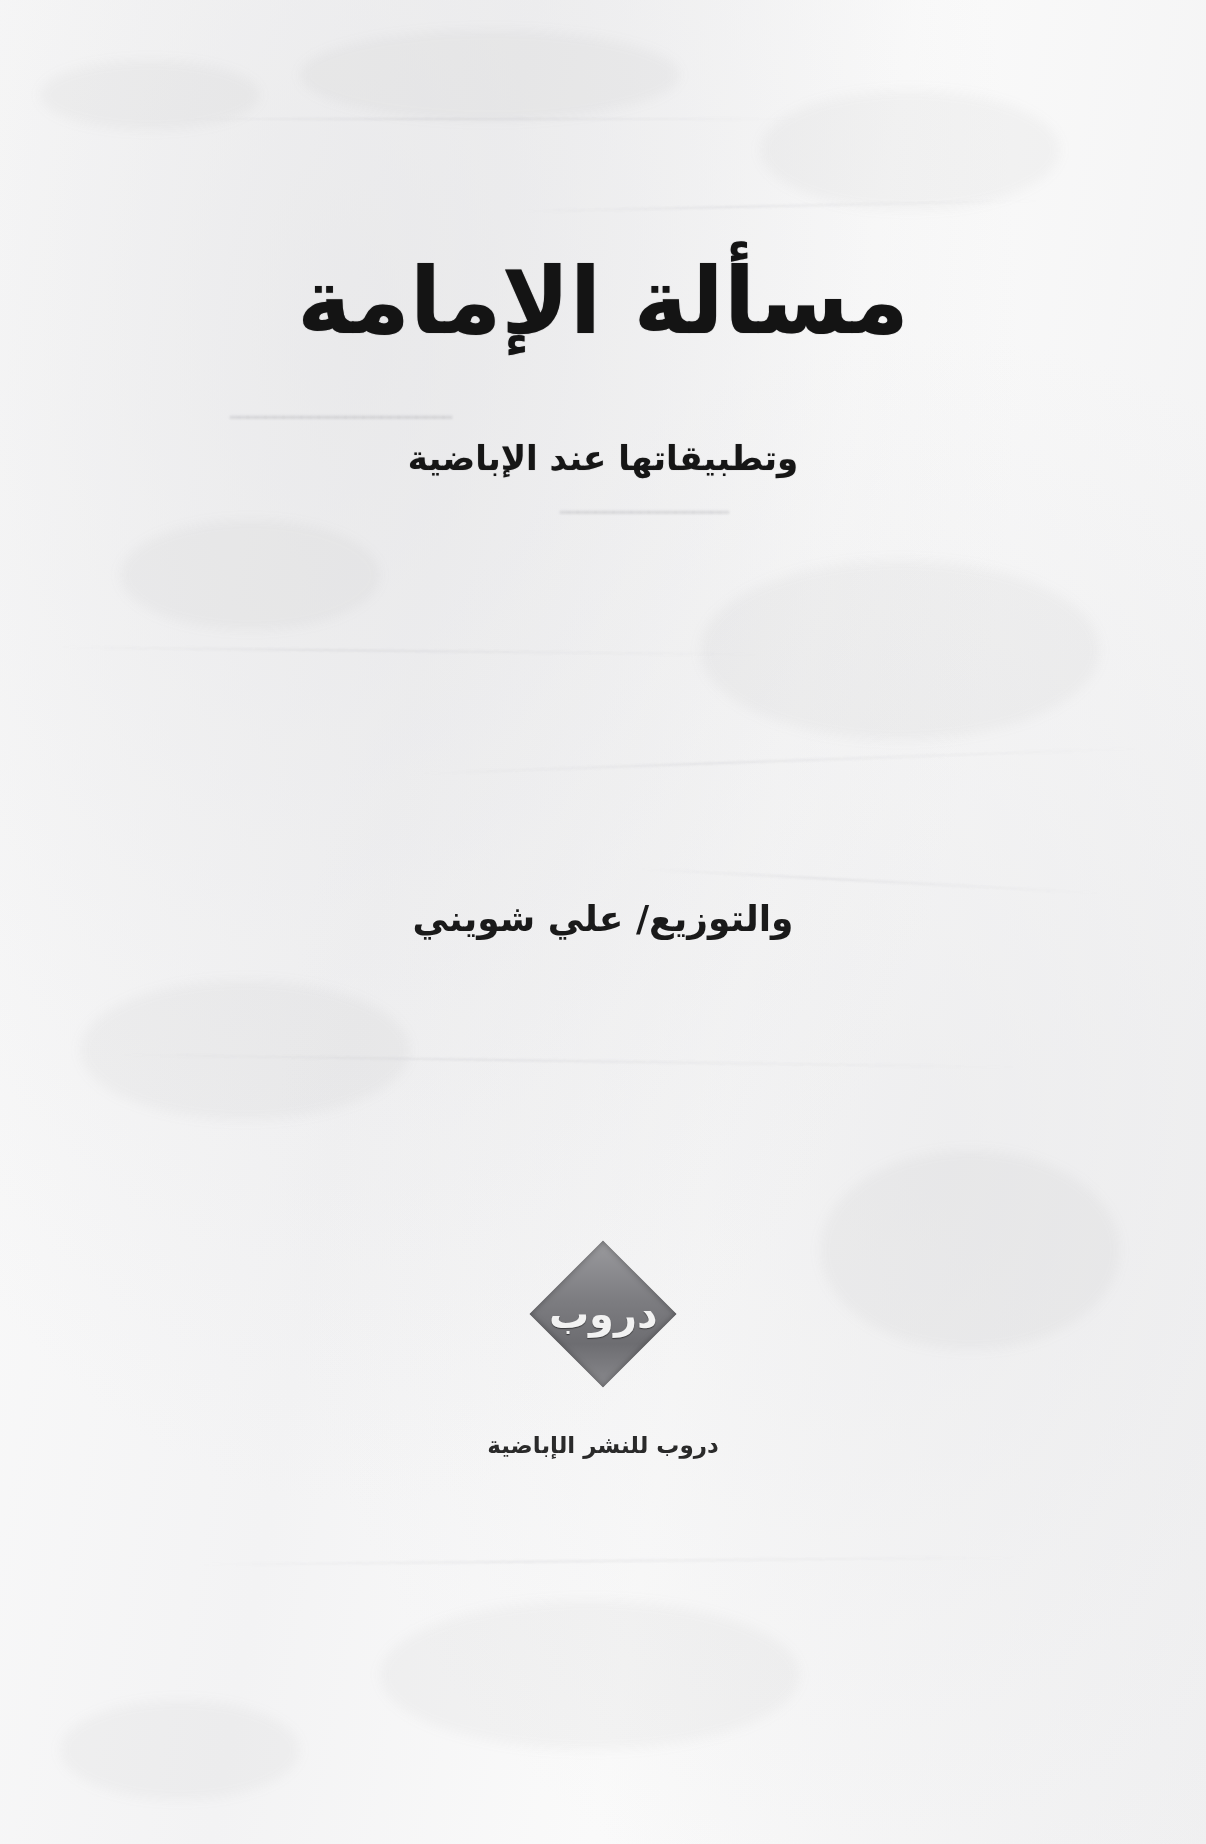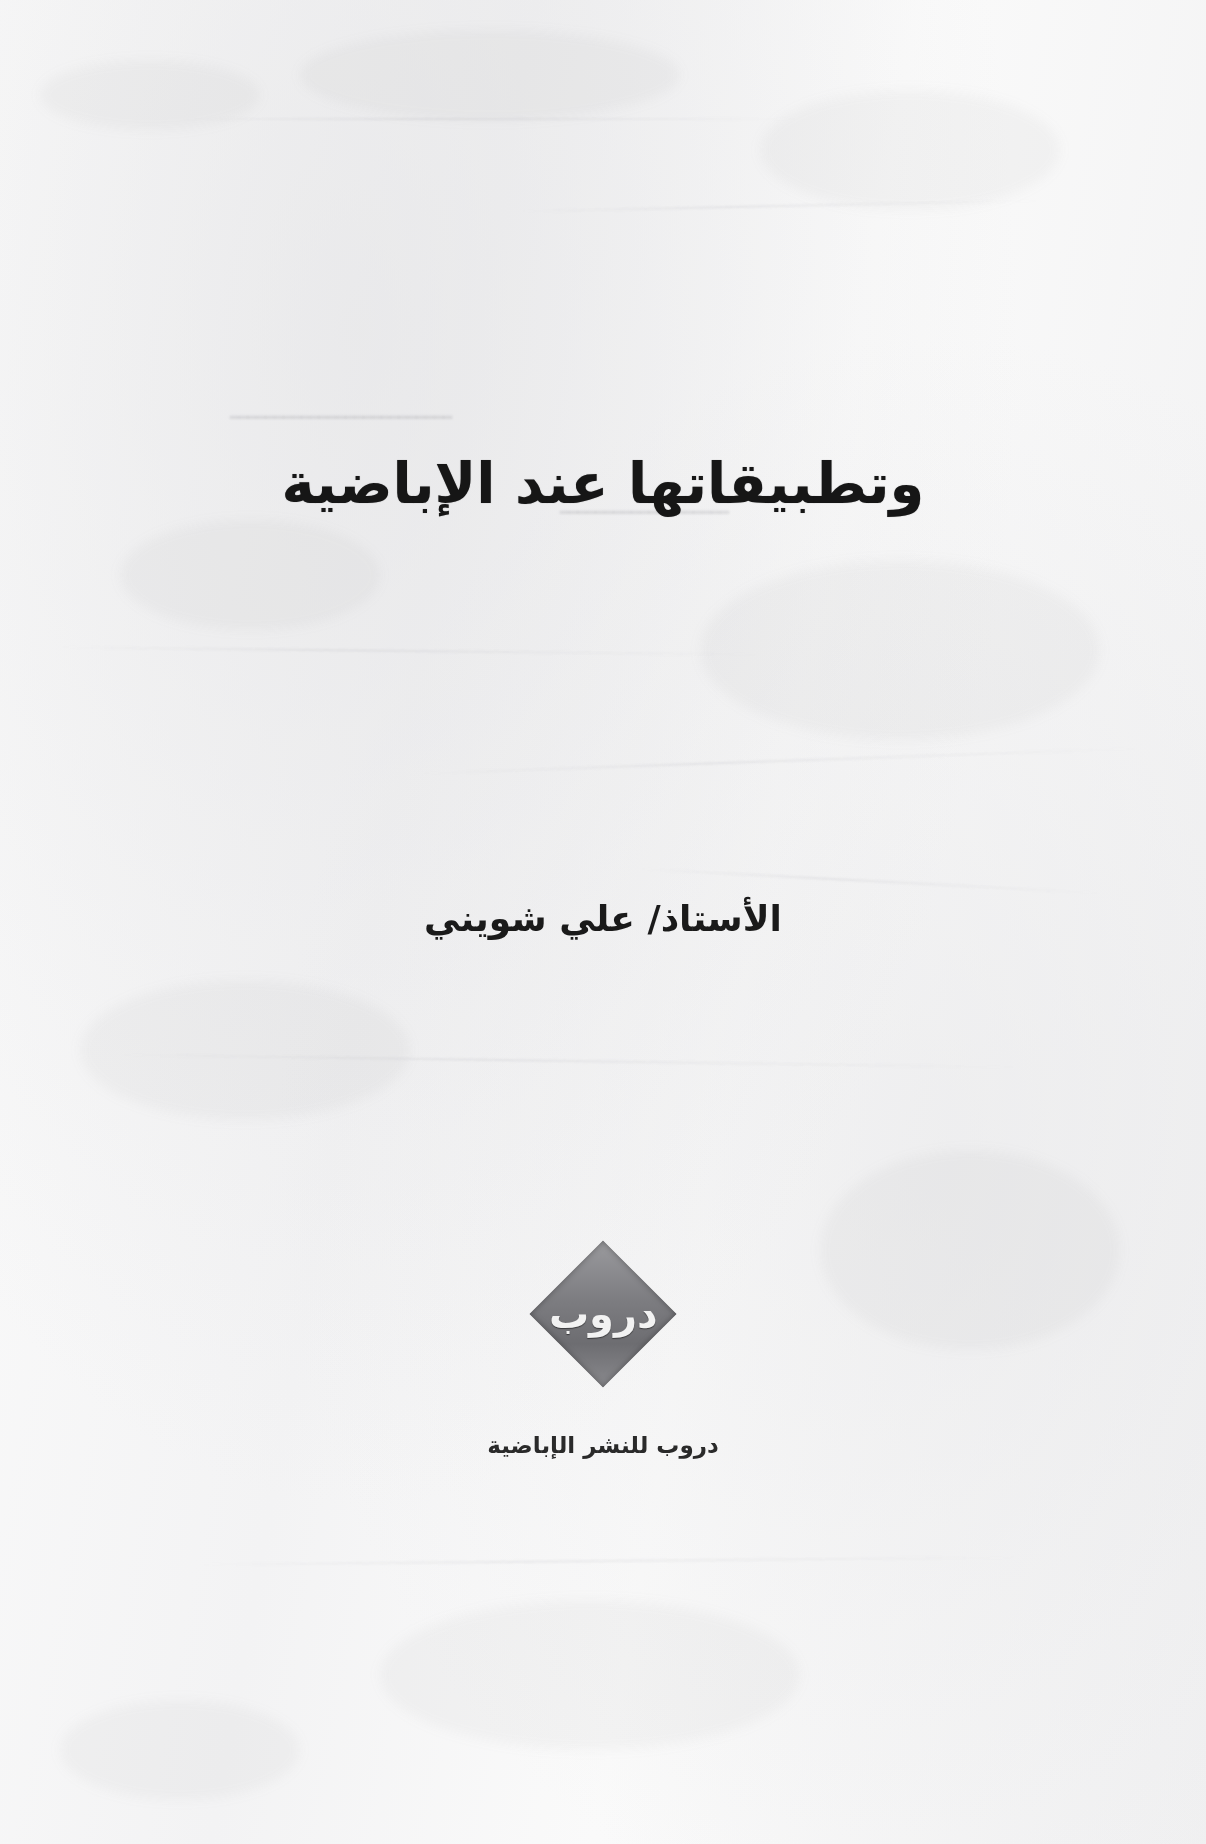--- a/index.html
+++ b/index.html
@@ -60,24 +60,24 @@
     right: 0;
     font-size: 92px;
     font-weight: bold;
     color: #141414;
     letter-spacing: 0px;
     line-height: 1.18;
     text-shadow: 0 0 1px rgba(0,0,0,0.45);
   }
   .title-sub {
     position: absolute;
-    top: 448px;
+    top: 436px;
     left: 0;
     right: 0;
-    font-size: 56px;
+    font-size: 34px;
     font-weight: bold;
     color: #161616;
     line-height: 1.3;
     text-shadow: 0 0 1px rgba(0,0,0,0.35);
   }
 
   .byline-label {
     position: absolute;
     top: 812px;
     left: 0;
@@ -155,25 +155,26 @@
   <div class="streak" style="left:420px; top:760px; width:720px; transform:rotate(-2deg);"></div>
   <div class="streak" style="left:120px; top:1060px; width:900px; transform:rotate(0.8deg);"></div>
   <div class="streak" style="left:640px; top:880px; width:460px; transform:rotate(3deg);"></div>
   <div class="streak" style="left:200px; top:1560px; width:820px; transform:rotate(-0.5deg);"></div>
 
   <div class="ghost-text" style="left:230px; top:395px;">ـــــــــــــــــــــــــ</div>
   <div class="ghost-text" style="left:560px; top:490px;">ـــــــــــــــــــ</div>
 
   <div class="content">
 
+    <div class="title-main">مسألة الإمامة</div>
 
     <div class="title-sub">وتطبيقاتها عند الإباضية</div>
 
 
-    <div class="byline-author">الأستاذ/ علي شويني</div>
+    <div class="byline-author">والتوزيع/ علي شويني</div>
 
     <div class="logo-wrap">
       <div class="logo-diamond">
         <span class="logo-glyph">دروب</span>
       </div>
     </div>
 
     <div class="publisher">دروب للنشر الإباضية</div>
 
   </div>

